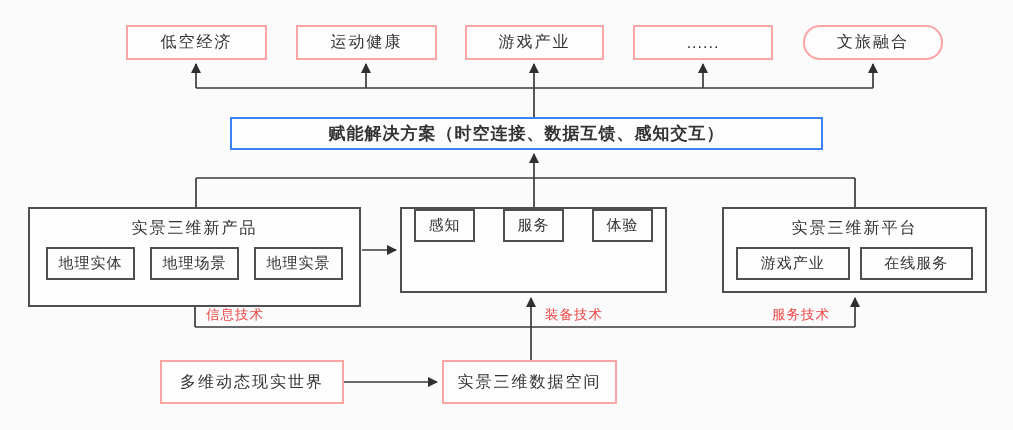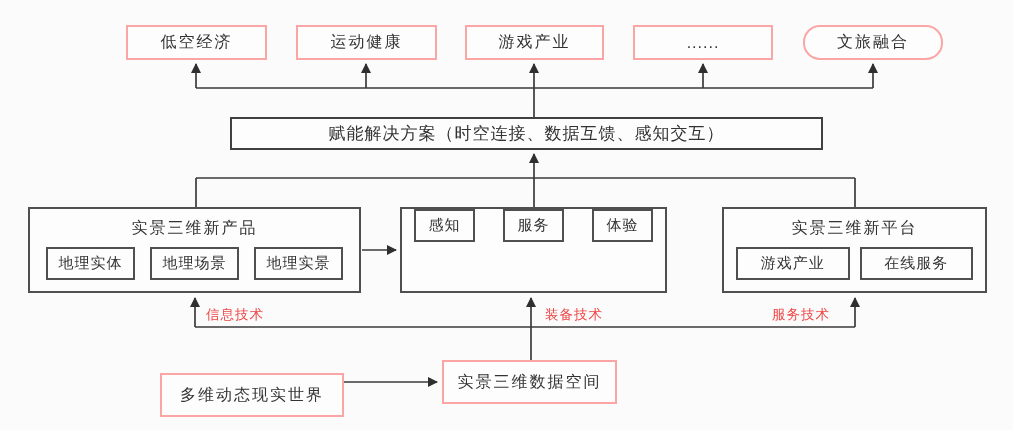--- a/index.html
+++ b/index.html
@@ -28,28 +28,29 @@
     display: flex;
     align-items: center;
     justify-content: center;
     font-size: 16px;
     letter-spacing: 2px;
     white-space: nowrap;
   }
   .solution-bar {
     position: absolute;
     box-sizing: border-box;
-    border: 2px solid #404040;
+    border: 2px solid #3b82f6;
     background: #fdfdfd;
     display: flex;
     align-items: center;
     justify-content: center;
     font-size: 17px;
     letter-spacing: 1px;
     white-space: nowrap;
+    font-weight: bold;
   }
   .pillar {
     position: absolute;
     box-sizing: border-box;
     border: 2px solid #4f4f4f;
     background: #fdfdfd;
     display: flex;
     flex-direction: column;
   }
   .pillar-title {
@@ -129,21 +130,21 @@
   </svg>
 
   <div class="box" style="left:126px; top:25px; width:141px; height:35px;">低空经济</div>
   <div class="box" style="left:296px; top:25px; width:141px; height:35px;">运动健康</div>
   <div class="box" style="left:465px; top:25px; width:139px; height:35px;">游戏产业</div>
   <div class="box" style="left:633px; top:25px; width:140px; height:35px; letter-spacing:1px;">......</div>
   <div class="box" style="left:803px; top:25px; width:140px; height:35px;border-radius:17px;">文旅融合</div>
 
   <div class="solution-bar" style="left:230px; top:117px; width:593px; height:33px;">赋能解决方案（时空连接、数据互馈、感知交互）</div>
 
-  <div class="pillar" style="left:28px; top:207px; width:333px; height:86px;">
+  <div class="pillar" style="left:28px; top:207px; width:333px; height:100px;">
     <div class="pillar-title">实景三维新产品</div>
     <div class="sub-row row-a">
       <div class="sub-box">地理实体</div>
       <div class="sub-box">地理场景</div>
       <div class="sub-box">地理实景</div>
     </div>
   </div>
 
   <div class="pillar" style="left:400px; top:207px; width:267px; height:86px;">
     <div class="sub-row row-b">
@@ -158,16 +159,16 @@
     <div class="sub-row row-c">
       <div class="sub-box">游戏产业</div>
       <div class="sub-box">在线服务</div>
     </div>
   </div>
 
   <div class="tech-label" style="left:206px; top:306px;">信息技术</div>
   <div class="tech-label" style="left:545px; top:306px;">装备技术</div>
   <div class="tech-label" style="left:772px; top:306px;">服务技术</div>
 
-  <div class="box" style="left:160px; top:373px; width:184px; height:44px;">多维动态现实世界</div>
+  <div class="box" style="left:160px; top:360px; width:184px; height:44px;">多维动态现实世界</div>
   <div class="box" style="left:442px; top:360px; width:175px; height:44px;">实景三维数据空间</div>
 
 </div>
 
 </body></html>

